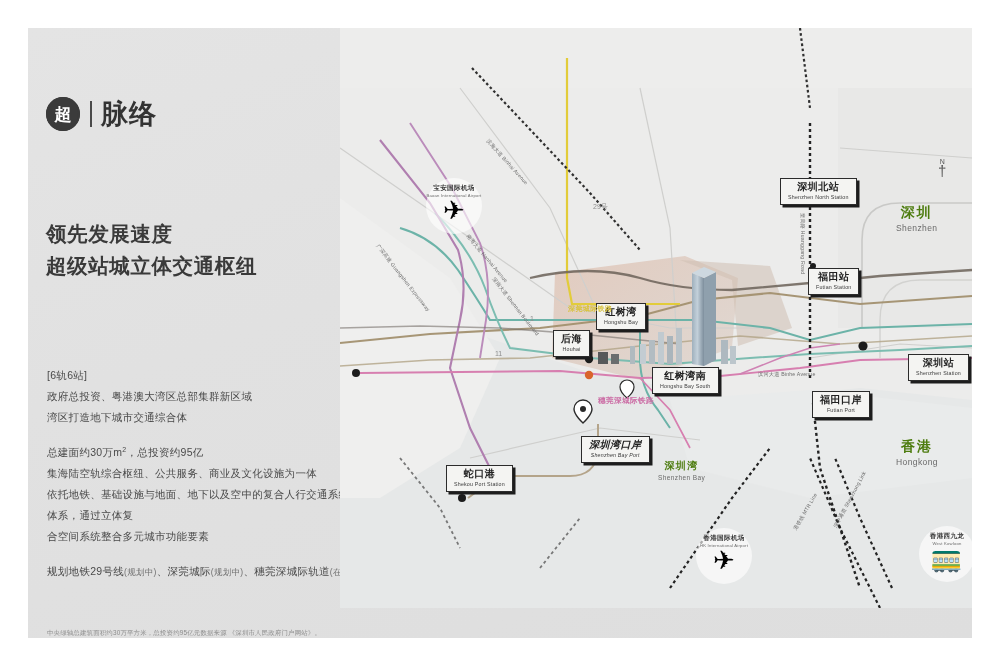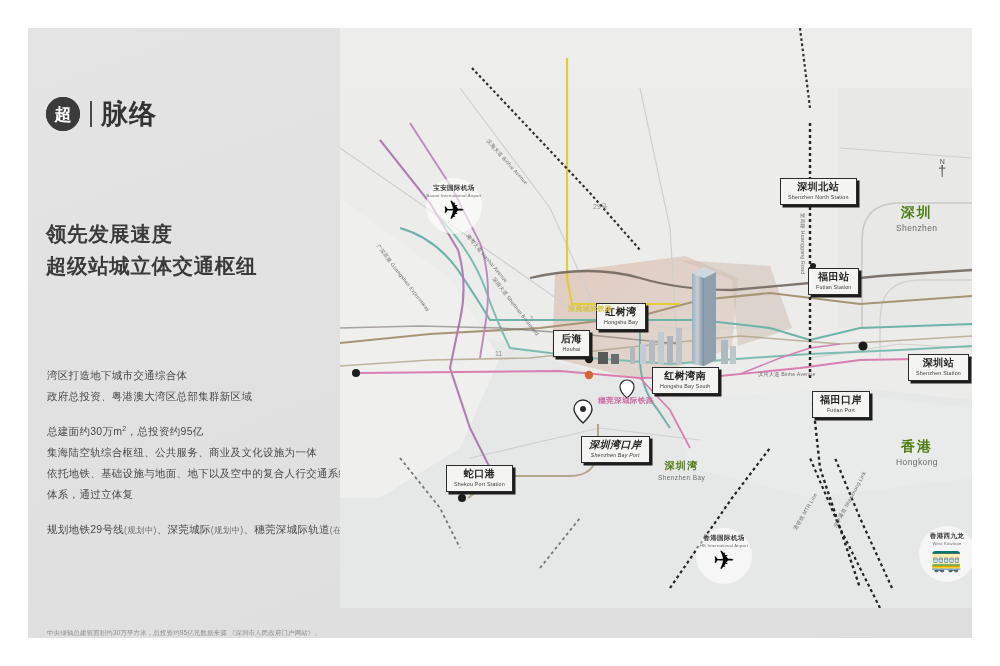--- a/index.html
+++ b/index.html
@@ -117,26 +117,28 @@
       <div class="logo-bar"></div>
       <div class="logo-word">脉络</div>
     </div>
 
     <div class="headline">
       <div>领先发展速度</div>
       <div>超级站城立体交通枢纽</div>
     </div>
 
     <div class="body-block">
+      <div class="b-title">[6轨6站]</div>
+      <div class="b-line">政府总投资、粤港澳大湾区总部集群新区域</div>
       <div class="b-line">湾区打造地下城市交通综合体</div>
-      <div class="b-line">政府总投资、粤港澳大湾区总部集群新区域</div>
       <div class="gap"></div>
       <div class="b-line"><span>总建面约30万m</span><span class="sup">2</span><span>，总投资约95亿</span></div>
       <div class="b-line">集海陆空轨综合枢纽、公共服务、商业及文化设施为一体</div>
       <div class="b-line">依托地铁、基础设施与地面、地下以及空中的复合人行交通系统和商业体系，通过立体复</div>
+      <div class="b-line">合空间系统整合多元城市功能要素</div>
       <div class="gap"></div>
       <div class="b-line"><span>规划地铁29号线</span><span class="b-small">(规划中)</span><span>、深莞城际</span><span class="b-small">(规划中)</span><span>、穗莞深城际轨道</span><span class="b-small">(在建中)</span></div>
     </div>
 
     <div class="credit">中央绿轴总建筑面积约30万平方米，总投资约95亿元数据来源 《深圳市人民政府门户网站》。</div>
   </div>
 
   <div id="map">
 
     <svg width="632" height="580" viewBox="0 0 632 580">

